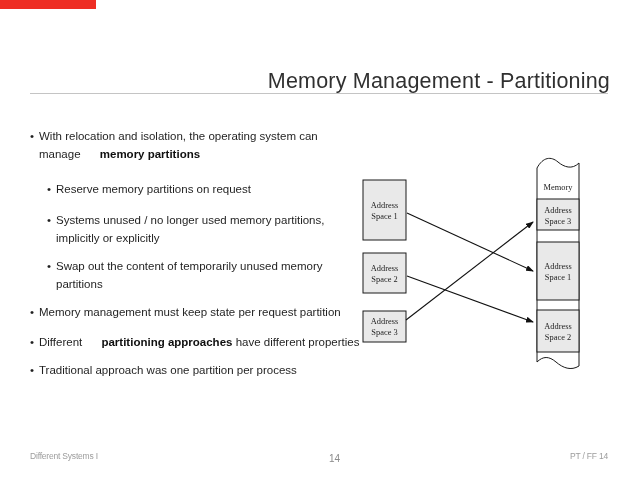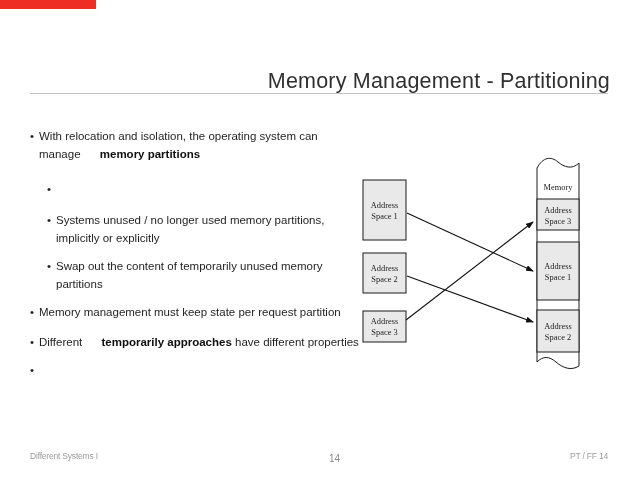--- a/index.html
+++ b/index.html
@@ -56,39 +56,41 @@
 <h1 class="title">Memory Management - Partitioning</h1>
 <div class="title-rule"></div>
 
 <div class="bullets">
   <div class="b-item mb17">
     <span class="marker">•</span>
     <div class="txt"><span>With relocation and isolation, the operating system can manage </span><b>memory partitions</b><span></span></div>
   </div>
   <div class="b-item lv2 mb13">
     <span class="marker">•</span>
+    <div class="txt"><span>Reserve memory partitions on request</span></div>
   </div>
   <div class="b-item lv2 mb10">
     <span class="marker">•</span>
     <div class="txt"><span>Systems unused / no longer used memory partitions, implicitly or explicitly</span></div>
   </div>
   <div class="b-item lv2 mb10">
     <span class="marker">•</span>
     <div class="txt"><span>Swap out the content of temporarily unused memory partitions</span></div>
   </div>
   <div class="b-item mb12">
     <span class="marker">•</span>
     <div class="txt"><span>Memory management must keep state per request partition</span></div>
   </div>
   <div class="b-item mb10">
     <span class="marker">•</span>
-    <div class="txt"><span>Different </span><b>temporarily approaches</b><span> have different properties</span></div>
+    <div class="txt"><span>Different </span><b>partitioning approaches</b><span> have different properties</span></div>
   </div>
   <div class="b-item">
     <span class="marker">•</span>
+    <div class="txt"><span>Traditional approach was one partition per process</span></div>
   </div>
 </div>
 
 <div class="diagram">
   <svg width="268" height="232" viewBox="355 150 268 232" xmlns="http://www.w3.org/2000/svg">
     <defs>
       <marker id="arrow" markerWidth="8" markerHeight="6" refX="7" refY="3" orient="auto" markerUnits="userSpaceOnUse">
         <path d="M0,0 L8,3 L0,6 Z" fill="#111111"></path>
       </marker>
     </defs>

